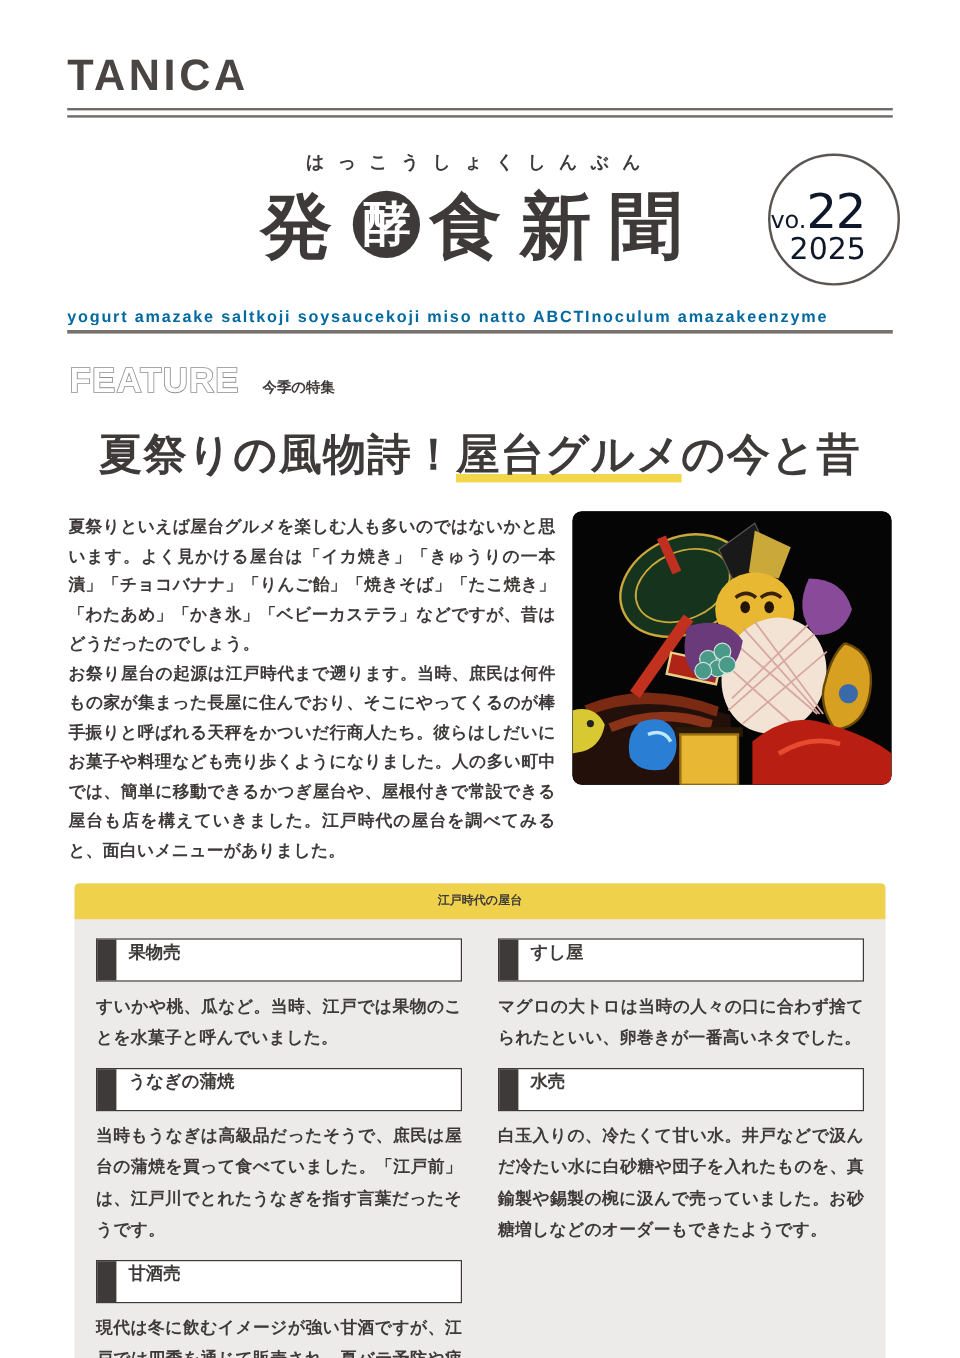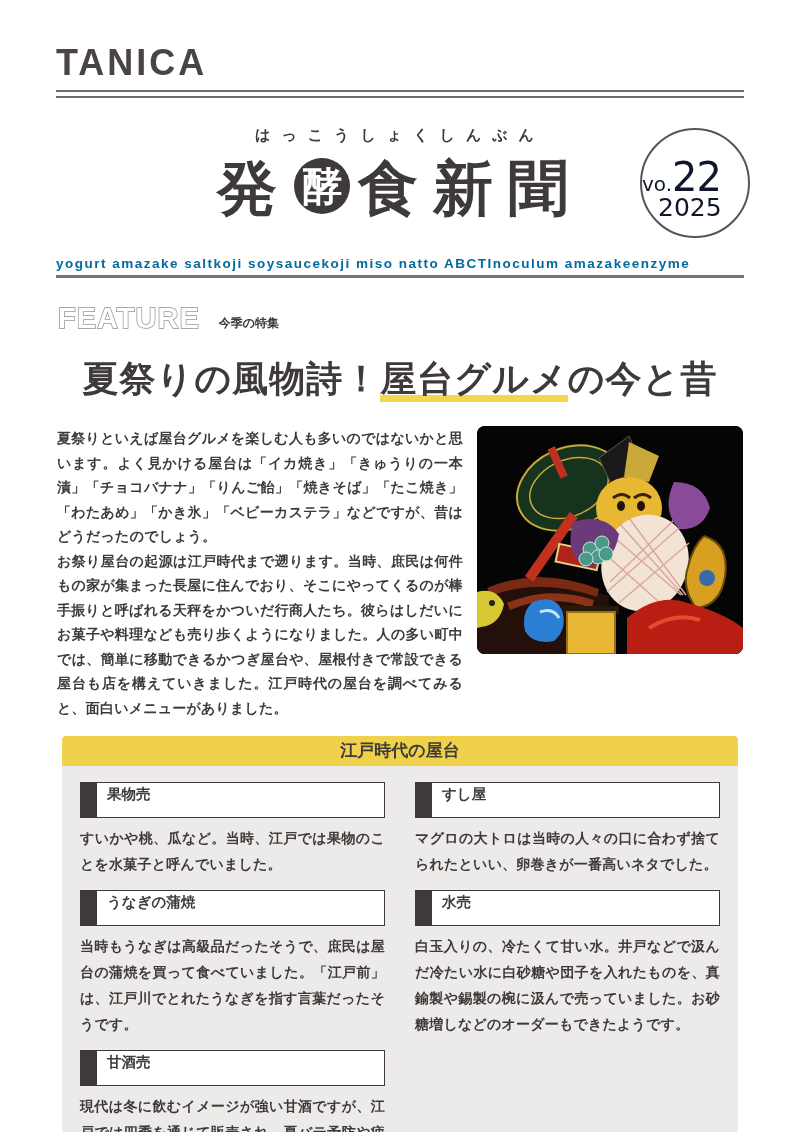--- a/index.html
+++ b/index.html
@@ -43,21 +43,21 @@
 
   
   .intro { display:flex; gap:14px; padding:0 56px; margin-top:22px;justify-content:center; }
   .intro-text { width:406px; font-size:14px; line-height:24.5px; letter-spacing:0.2px;
                 font-weight:600; text-align:justify; }
   .intro-text p + p { margin-top:0; }
   .photo-frame { width:266px; height:228px; border-radius:8px; overflow:hidden; flex-shrink:0; background:#000; }
 
   
   .edo-box { margin:16px 62px 0 62px; width:676px; background:#ECEBE9; border-radius:4px 4px 14px 14px; overflow:hidden; }
-  .edo-banner { height:30px; background:#EFD14C; text-align:center; font-size:17px; font-weight:700;
+  .edo-banner { height:30px; background:#EFD14C; text-align:center; font-size:10px; font-weight:700;
                 line-height:30px; color:#3E3A39; border-radius:4px 4px 0 0; }
   .edo-grid { display:grid; grid-template-columns:1fr 1fr; column-gap:30px; row-gap:13px; padding:16px 18px 16px 18px; }
   .entry-heading { position:relative; background:#fff; border:1px solid #3E3A39; height:36px; line-height:22px;
                    padding-left:26px; font-size:14.5px; font-weight:700; }
   .entry-mark { position:absolute; left:0; top:0; bottom:0; width:16px; background:#3E3A39; }
   .entry-body { margin-top:7px; font-size:14px; line-height:26px; letter-spacing:0.2px; font-weight:600;
                 text-align:justify; }
 </style>
 </head>
 <body>

